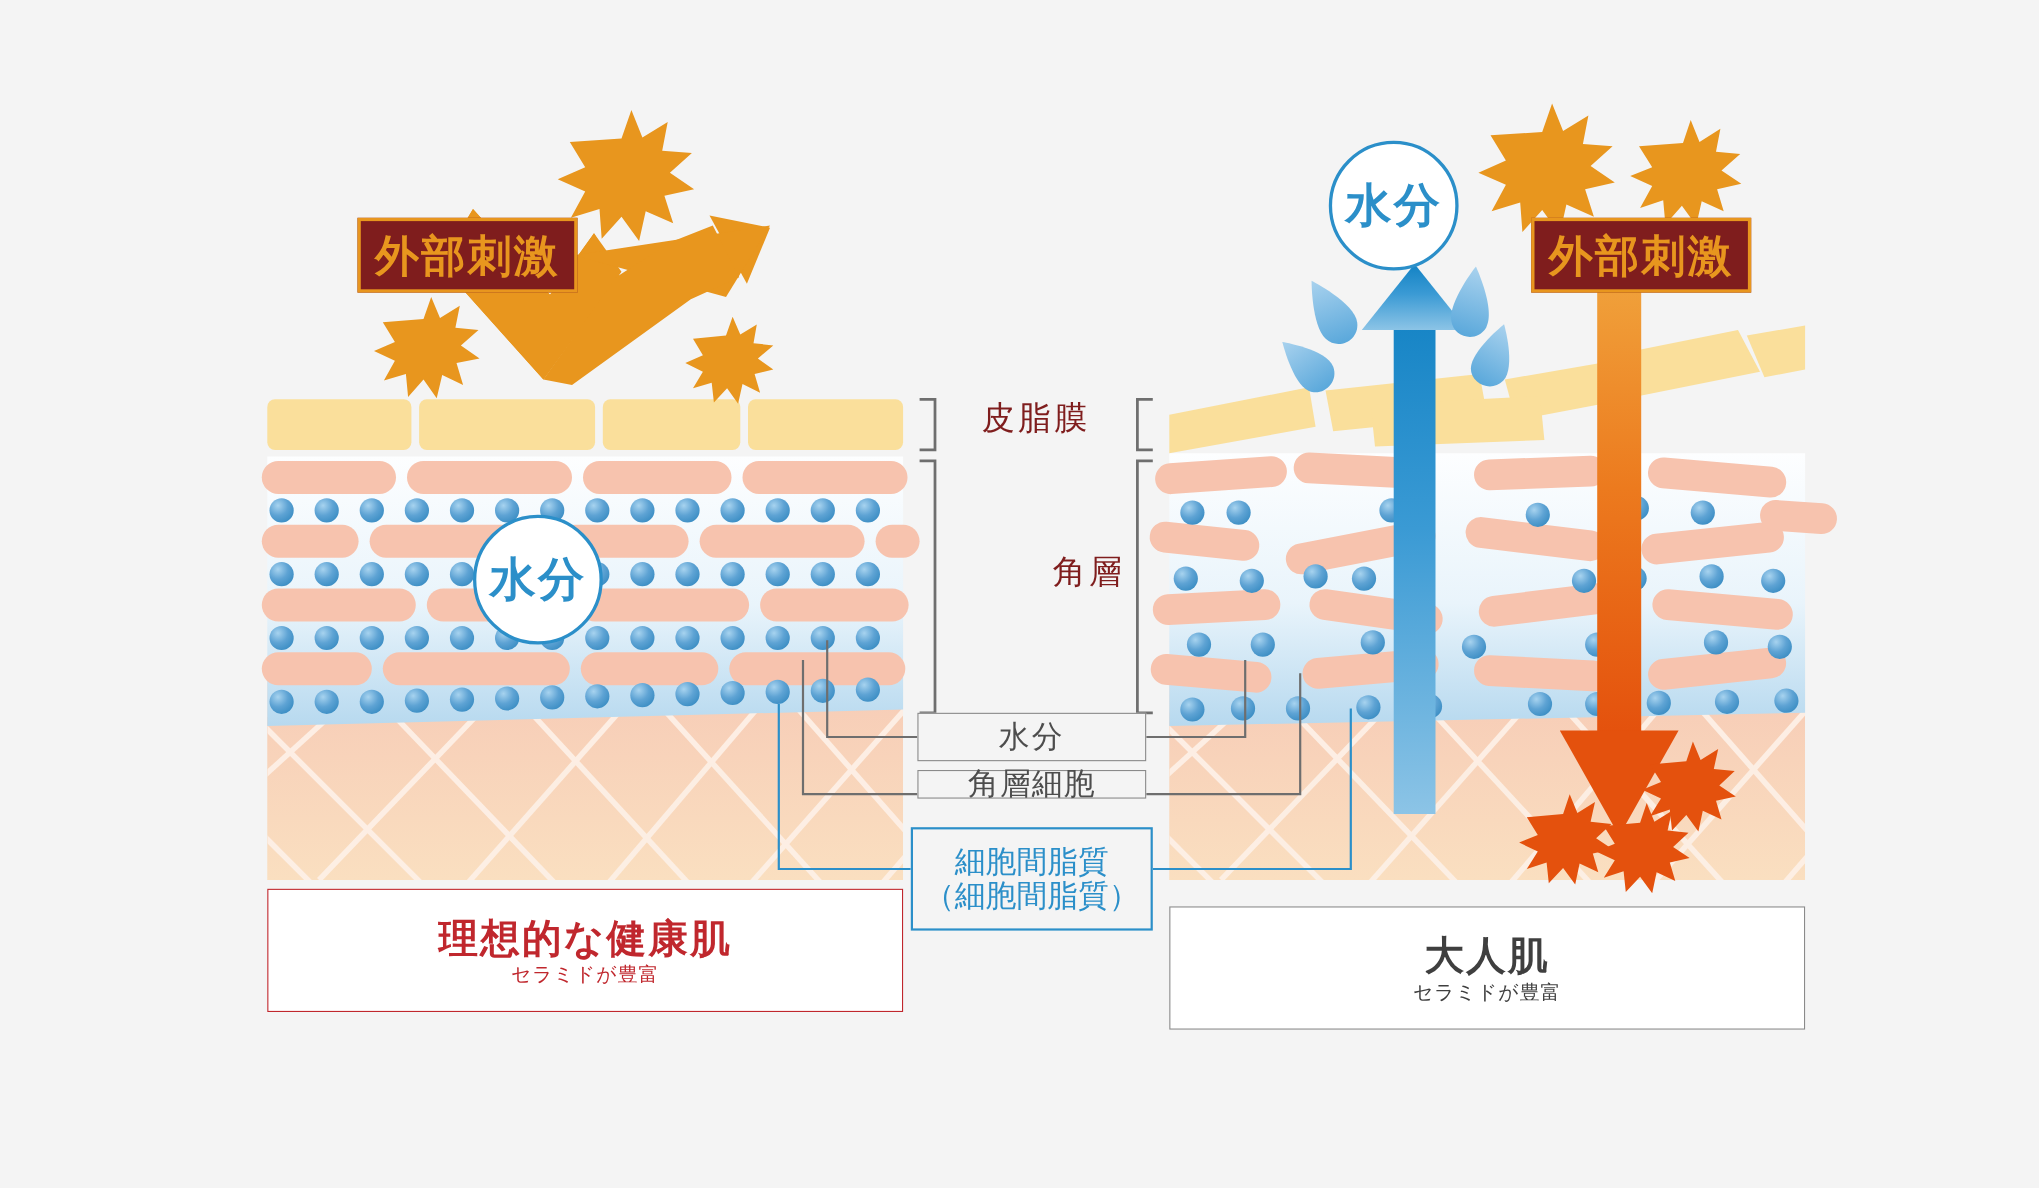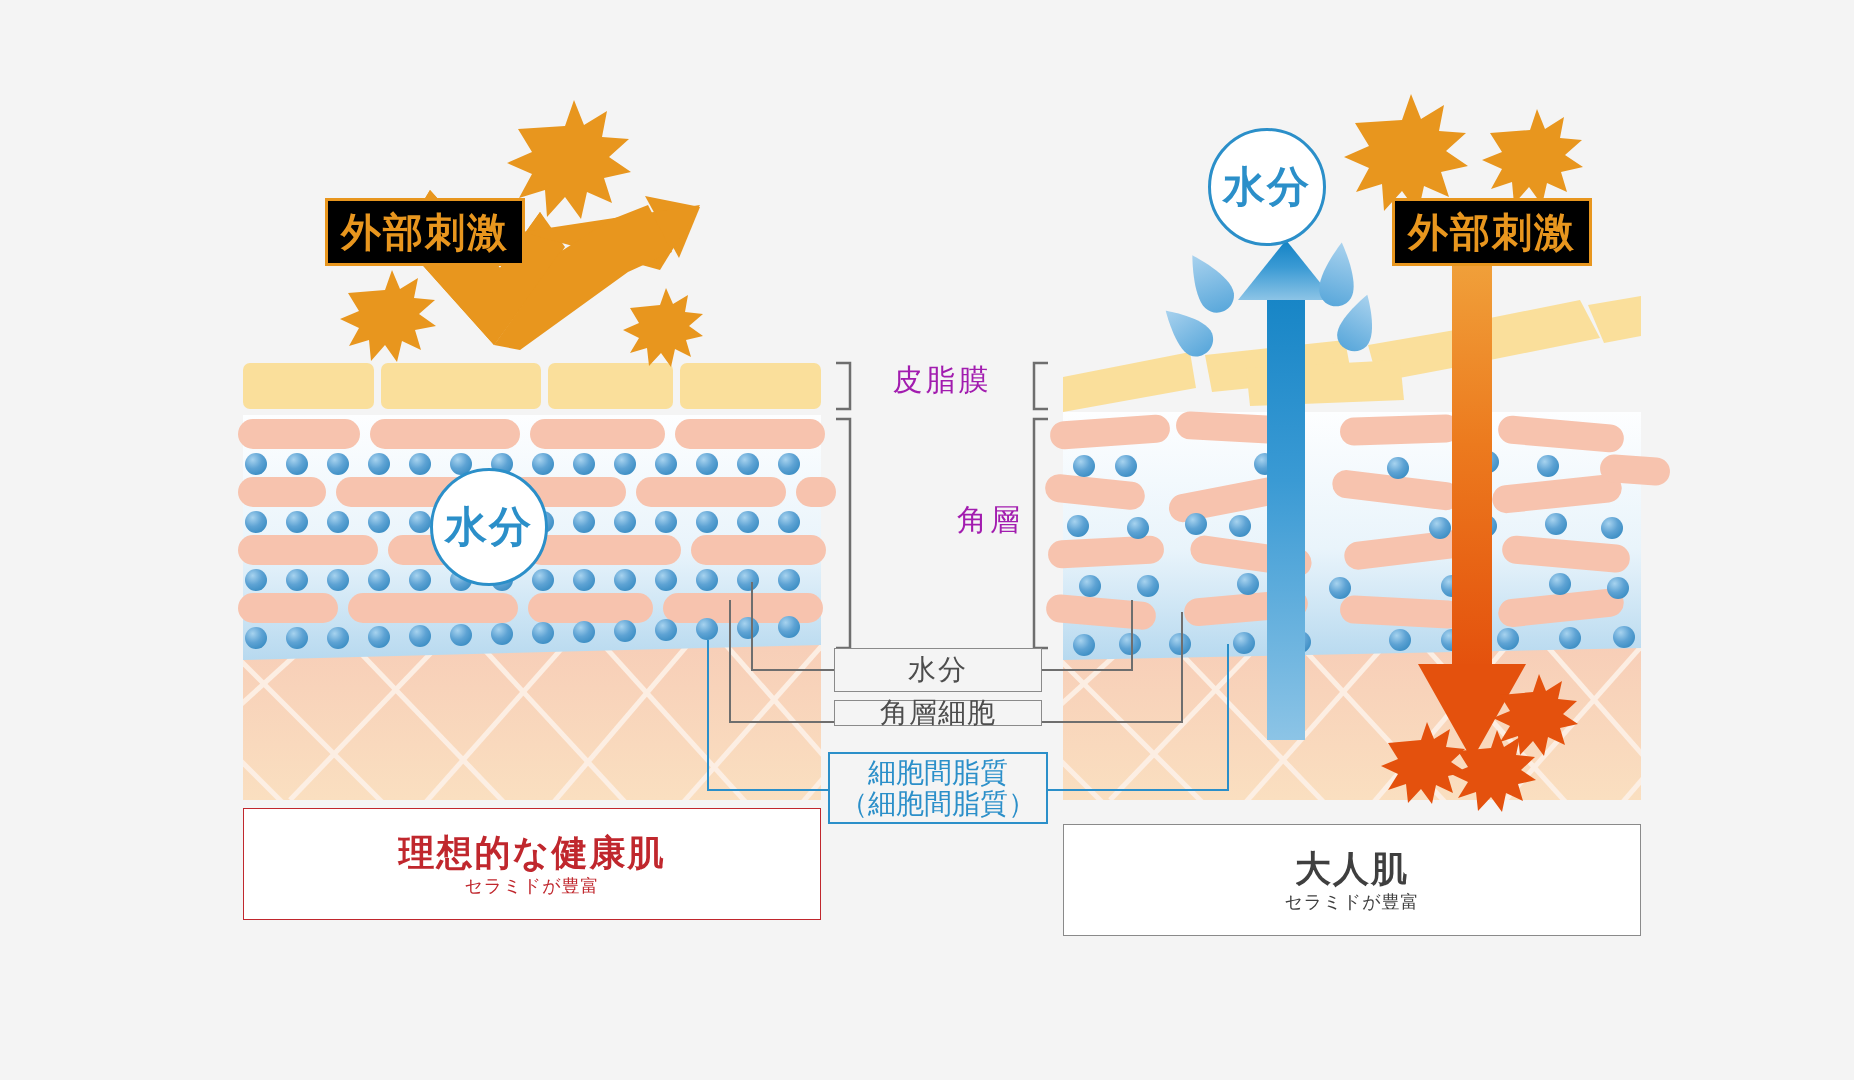--- a/index.html
+++ b/index.html
@@ -10,58 +10,58 @@
     font-family:"Liberation Sans","DejaVu Sans",sans-serif;
     overflow:hidden;
     position:relative;
   }
   .stage{position:absolute;left:0;top:0;width:1854px;height:1080px;}
   svg.diagram{position:absolute;left:0;top:0;width:1854px;height:1080px;display:block;}
 
   .badge-stim{
     position:absolute;
     border:3px solid #e8961e;
-    background:#000000;
+    background:#7f1d1d;
     color:#e8961e;
     font-weight:bold;
     display:flex;align-items:center;justify-content:center;
     letter-spacing:2px;
     box-sizing:border-box;
   }
   .badge-stim.left{left:325px;top:198px;width:200px;height:68px;font-size:40px;}
   .badge-stim.right{left:1392px;top:198px;width:200px;height:68px;font-size:40px;}
 
   .water-circle{
     position:absolute;border-radius:50%;
     background:#ffffff;border:3px solid #2b8fc9;
     display:flex;align-items:center;justify-content:center;
     color:#2b8fc9;font-size:42px;font-weight:bold;letter-spacing:2px;
     box-sizing:border-box;
   }
   .water-circle.left{left:430px;top:468px;width:118px;height:118px;}
   .water-circle.right{left:1208px;top:128px;width:118px;height:118px;}
 
   .layer-label{
-    position:absolute;color:#a21caf;font-size:30px;letter-spacing:3px;
+    position:absolute;color:#7f1d1d;font-size:30px;letter-spacing:3px;
     text-align:center;
   }
   #lbl-sebum{left:872px;top:360px;width:140px;}
   #lbl-horny{left:920px;top:500px;width:140px;}
 
   .callout{
     position:absolute;box-sizing:border-box;
     background:#f4f4f4;
     display:flex;flex-direction:column;align-items:center;justify-content:center;
     line-height:1.12;
   }
   .callout.gray{border:1.5px solid #8a8a8a;color:#4d4d4d;}
   .callout.blue{border:2px solid #2b8fc9;color:#2b8fc9;}
   #co-water{left:834px;top:648px;width:208px;height:44px;font-size:28px;letter-spacing:2px;}
   #co-cell{left:834px;top:700px;width:208px;height:26px;font-size:28px;letter-spacing:1px;}
-  #co-lipid{left:828px;top:752px;width:220px;height:72px;font-size:28px;letter-spacing:0px;}
+  #co-lipid{left:828px;top:752px;width:220px;height:94px;font-size:28px;letter-spacing:0px;}
 
   .caption{
     position:absolute;box-sizing:border-box;background:#ffffff;
     display:flex;flex-direction:column;align-items:center;justify-content:center;
   }
   .caption.red{border:1.5px solid #c0272d;}
   .caption.gray{border:1.5px solid #8a8a8a;}
   .cap-main{font-size:36px;font-weight:bold;letter-spacing:2px;line-height:1.25;}
   .cap-sub{font-size:18px;letter-spacing:1px;line-height:1.25;}
   #cap-left{left:243px;top:808px;width:578px;height:112px;}

